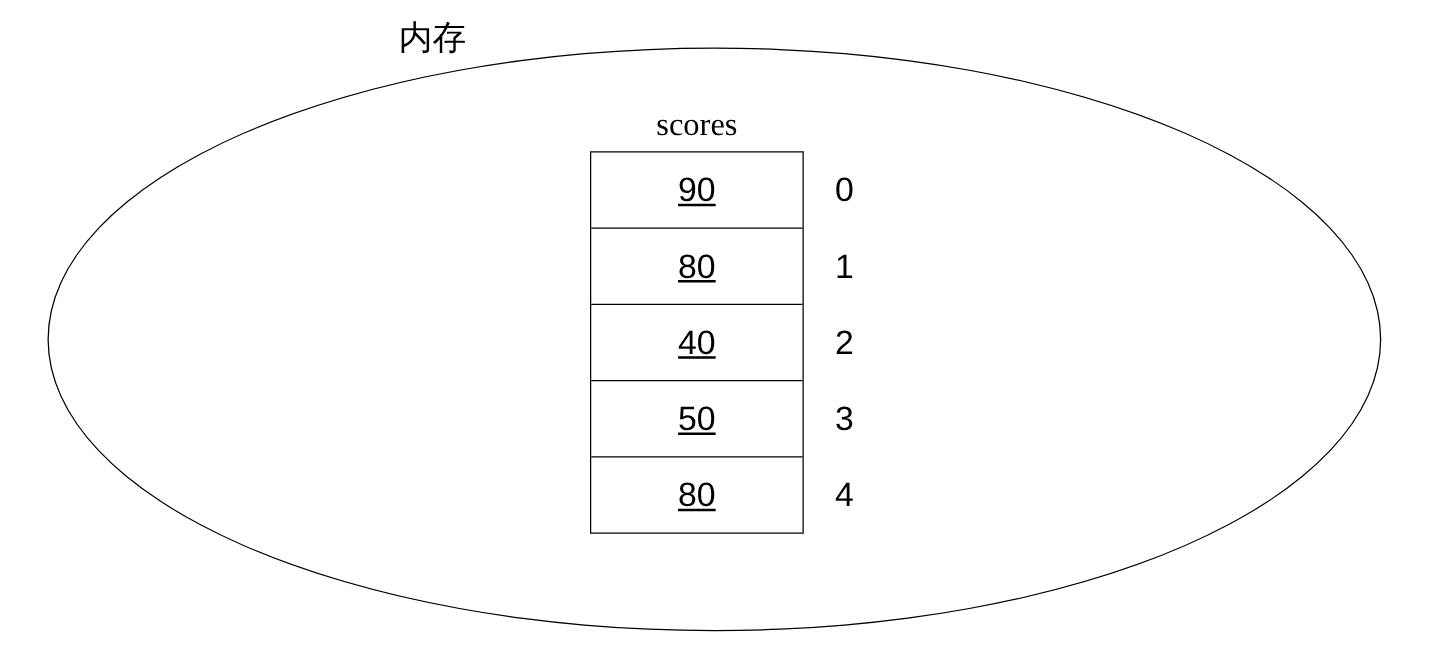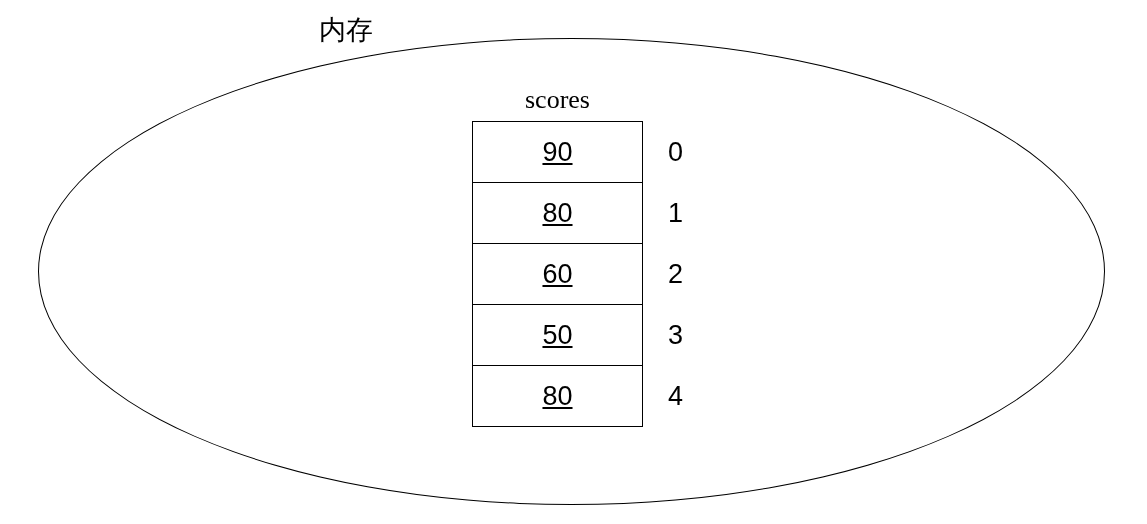--- a/index.html
+++ b/index.html
@@ -114,21 +114,21 @@
   <div class="array-title">scores</div>
 
   <div class="array-table">
     <div class="array-cell">
       <span class="cell-value">90</span>
     </div>
     <div class="array-cell">
       <span class="cell-value">80</span>
     </div>
     <div class="array-cell">
-      <span class="cell-value">60</span>
+      <span class="cell-value">40</span>
     </div>
     <div class="array-cell">
       <span class="cell-value">50</span>
     </div>
     <div class="array-cell">
       <span class="cell-value">80</span>
     </div>
   </div>
 
   <div class="index-column">

